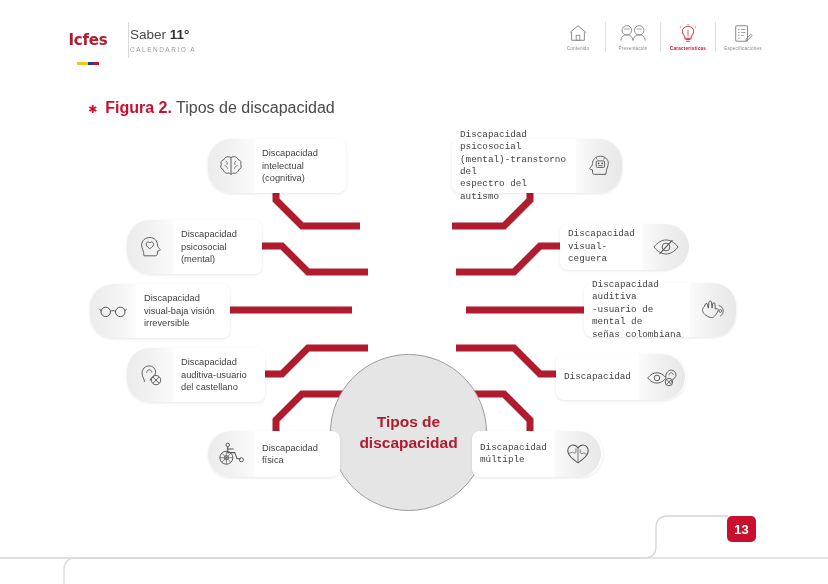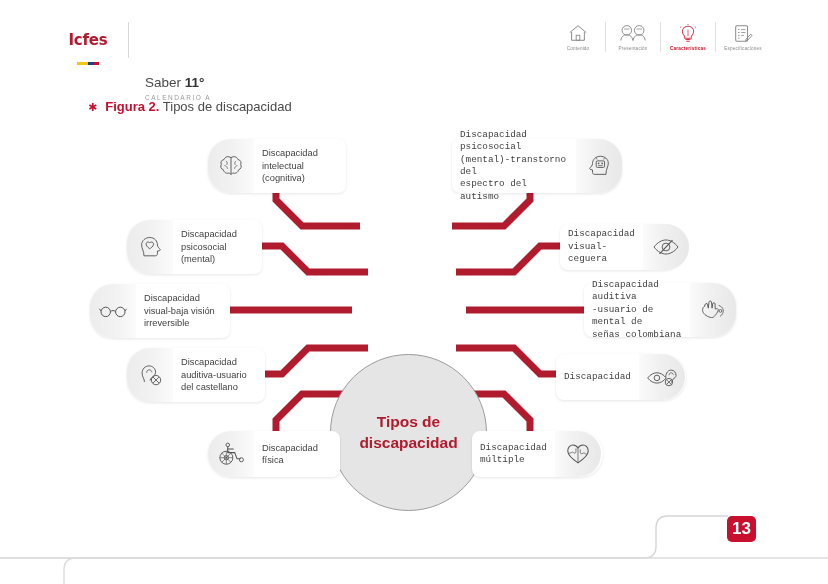--- a/index.html
+++ b/index.html
@@ -20,38 +20,38 @@
   .logo-mark{width:22px;height:24px;display:block;}
   .logo-word{font-size:15px;font-weight:bold;color:#b01b2e;letter-spacing:-.2px;
     line-height:1;margin-top:1px;font-family:"DejaVu Sans",sans-serif;}
   .logo-flag{margin-top:2px;width:22px;height:3px;display:flex;}
   .logo-flag i{display:block;height:3px;}
   .logo-flag i.y{width:11px;background:#f5c518;}
   .logo-flag i.b{width:5.5px;background:#1d3f94;}
   .logo-flag i.r{width:5.5px;background:#c8102e;}
 
   .header-divider{position:absolute;left:128px;top:22px;width:1px;height:36px;background:#d8d8d8;}
-  .title-block{position:absolute;left:145px;top:27px;margin-top:48px;}
+  .title-block{position:absolute;left:130px;top:27px;}
   .title-main{font-size:13.5px;color:#4a4a4a;line-height:1.2;}
   .title-main b{font-weight:bold;color:#333;}
   .title-sub{font-size:6.5px;letter-spacing:1.5px;color:#9a9a9a;margin-top:3px;}
 
   .nav{position:absolute;right:58px;top:22px;display:flex;align-items:flex-start;height:42px;}
   .nav-item{width:54px;display:flex;flex-direction:column;align-items:center;
     gap:3px;cursor:pointer;}
   .nav-icon{height:22px;display:flex;align-items:center;justify-content:center;}
   .nav-icon svg{display:block;}
   .nav-label{font-size:4.6px;color:#8a8a8a;letter-spacing:.2px;text-align:center;line-height:1;}
   .nav-item.active .nav-label{color:#c8102e;font-weight:bold;}
   .nav-sep{width:1px;height:30px;background:#e0e0e0;margin-top:0px;}
 
   
   .caption{position:absolute;left:88px;top:99px;display:flex;align-items:baseline;gap:8px;}
   .caption-star{color:#c8102e;font-size:11px;line-height:1;}
-  .caption-text{font-size:13px;color:#4a4a4a;}
+  .caption-text{font-size:16px;color:#4a4a4a;}
   .caption-text b{color:#c8102e;font-weight:bold;}
 
   
   .diagram{position:absolute;left:0;top:120px;width:828px;height:380px;}
   .diagram svg.lines{position:absolute;left:0;top:0;}
 
   .circle{
     position:absolute;left:330px;top:234px;width:155px;height:155px;
     border-radius:50%;border:1px solid #9c9c9c;background:#e5e5e5;
     display:flex;align-items:center;justify-content:center;
@@ -96,21 +96,21 @@
   .node.icon-right{box-shadow:0 1px 3px rgba(0,0,0,.10);}
 
   .node.tall{height:54px;}
   .node.tall .cap{height:54px;}
 
   
   .page-badge{
     position:absolute;left:727px;top:516px;width:29px;height:26px;
     background:#c8102e;border-radius:5px;
     display:flex;align-items:center;justify-content:center;
-    color:#fff;font-size:17px;font-weight:bold;z-index:9;
+    color:#fff;font-size:13px;font-weight:bold;z-index:9;
   }
   .footer-rule{position:absolute;left:0;top:500px;width:828px;height:84px;}
 </style>
 </head>
 <body>
 
 <div class="page">
 
   <div class="header">
 

